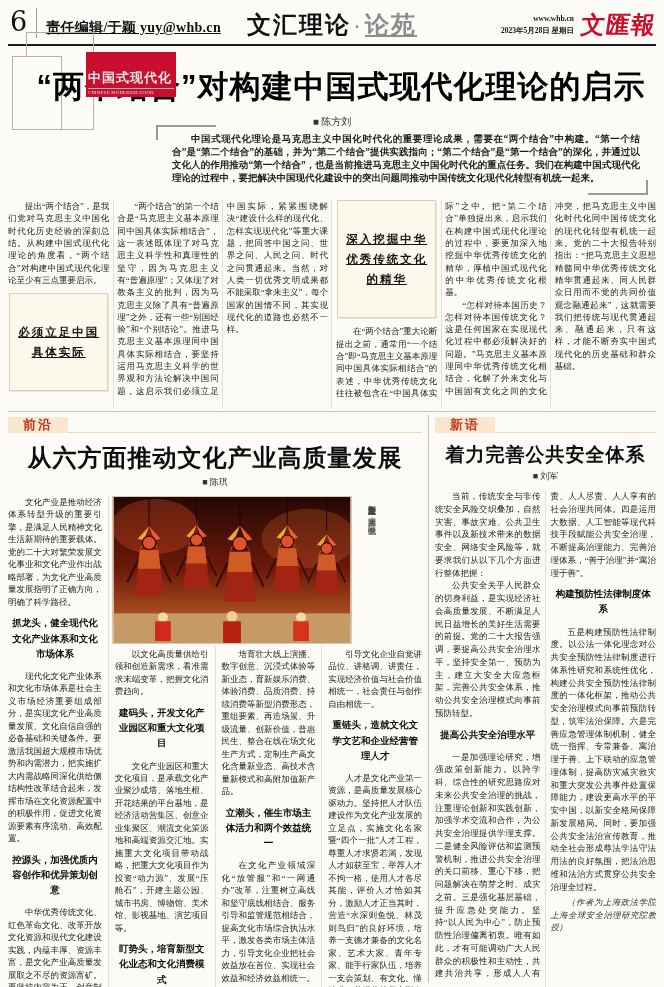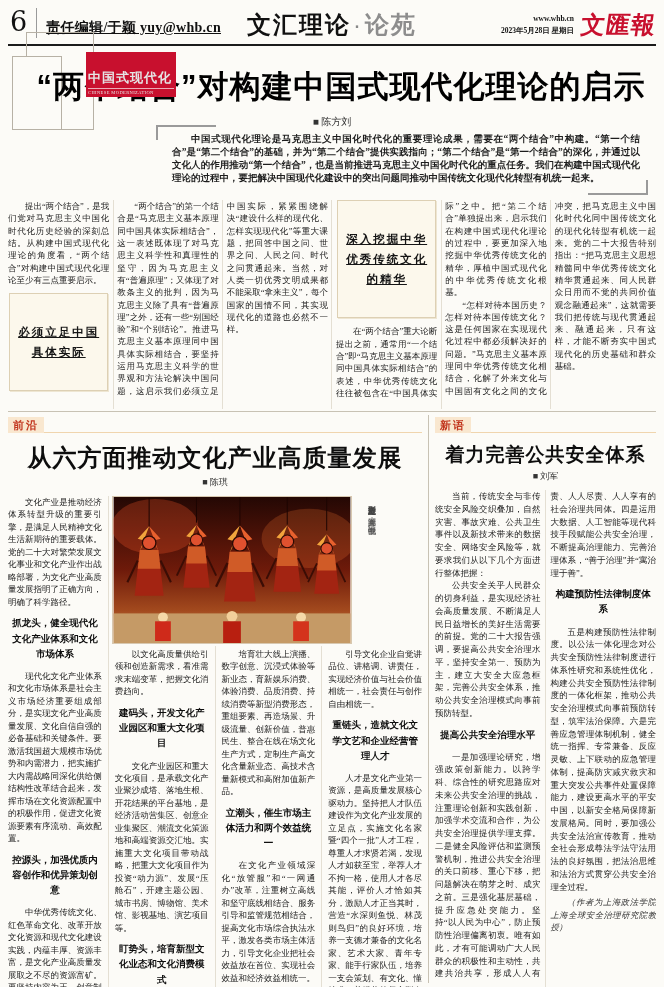--- a/index.html
+++ b/index.html
@@ -11,21 +11,21 @@
         font-family:"Liberation Serif",serif;color:#222;overflow:hidden;}
   
   .hdr{position:absolute;top:6px;left:8px;right:8px;height:38px;border-bottom:2px solid #1b1b1b;}
   .hdr-left{position:absolute;left:2px;top:2px;display:flex;align-items:flex-start;gap:9px;}
   .pagenum{font-size:27px;line-height:1;font-family:"DejaVu Serif",serif;color:#111;}
   .vline{width:1px;height:30px;background:#9a9a9a;display:inline-block;}
   .editor{font-size:14px;font-weight:bold;margin-top:11px;letter-spacing:.3px;color:#111;text-decoration:underline;}
   .hdr-center{position:absolute;left:50%;transform:translateX(-50%);top:3px;white-space:nowrap;
       font-family:"Liberation Sans",sans-serif;font-size:24px;font-weight:900;letter-spacing:2px;color:#111;}
   .hdr-center .dot{color:#888;font-weight:400;margin:0 2px;}
-  .hdr-center .sub{color:#8d8d8d;font-weight:700;}
+  .hdr-center .sub{color:#8d8d8d;font-weight:700;text-decoration:underline;}
   .hdr-right{position:absolute;right:0;top:3px;display:flex;gap:7px;align-items:center;}
   .site-date{text-align:right;font-size:7.5px;font-weight:bold;line-height:1.6;color:#111;}
   .masthead{color:var(--red);font-size:24px;font-weight:900;transform:skewX(-8deg);
       font-family:"Liberation Serif",serif;letter-spacing:1px;}
   
   .orn{position:absolute;border:1.5px solid #b7b1a5;background:transparent;}
   .orn1{left:26px;top:32px;width:66px;height:96px;}
   .orn2{left:12px;top:56px;width:48px;height:72px;background:#fcfbf7;}
   .tag{position:absolute;left:86px;top:52px;width:86px;background:var(--red);color:#e5e5e5;
        text-align:left;padding:18px 2px 2px;z-index:3;}
@@ -53,21 +53,21 @@
       text-align:center;margin:8px 2px;line-height:1.6;break-inside:avoid;color:#0e0e0e;}
   .note{margin:4px 0 0;font-style:italic;font-size:8.3px;color:#333;text-indent:2em;}
   .sep{position:absolute;top:411px;left:8px;right:8px;border-top:1px solid #c8c2b4;}
   
   .bottom{position:absolute;top:415px;left:8px;right:8px;bottom:4px;display:flex;}
   .frontier{width:414px;position:relative;}
   .vdiv{width:1px;background:#c8c2b4;margin:0 6px;}
   .newview{flex:1;position:relative;min-width:0;}
   .label-row{height:17px;border-bottom:1px solid #f0d5ae;}
   .label{display:inline-block;background:var(--label-bg);color:var(--label-red);font-weight:bold;
-      font-size:11px;line-height:16px;padding:0 5px;letter-spacing:2px;font-family:"Liberation Sans",sans-serif;}
+      font-size:13px;line-height:16px;padding:0 15px;letter-spacing:2px;font-family:"Liberation Sans",sans-serif;}
   .sec-head{margin:9px 0 2px;text-align:center;font-family:"Liberation Sans",sans-serif;
       font-weight:900;color:#0d0d0d;}
   .f-head{font-size:24px;letter-spacing:1px;}
   .n-head{font-size:19px;letter-spacing:1px;}
   .sec-byline{text-align:center;font-size:9px;color:#333;margin-bottom:7px;}
   .f-cols{position:relative;height:498px;display:flex;overflow:hidden;
       font-size:8.5px;line-height:1.47;text-align:justify;}
   .f-col{flex:1 1 0;min-width:0;overflow:hidden;}
   .f-col + .f-col{border-left:1px solid var(--rule);padding-left:6px;margin-left:6px;}
   .f-fig{position:absolute;left:104px;top:0;width:268px;height:150px;background:#fcfbf7;
@@ -218,19 +218,19 @@
         <span class="label">新语</span>
       </div>
       <h2 class="sec-head n-head">着力完善公共安全体系</h2>
       <div class="sec-byline">■ 刘军</div>
       <div class="nv-cols">
           <p class="body-p">当前，传统安全与非传统安全风险交织叠加，自然灾害、事故灾难、公共卫生事件以及新技术带来的数据安全、网络安全风险等，就要求我们从以下几个方面进行整体把握：</p>
           <p class="body-p">公共安全关乎人民群众的切身利益，是实现经济社会高质量发展、不断满足人民日益增长的美好生活需要的前提。党的二十大报告强调，要提高公共安全治理水平，坚持安全第一、预防为主，建立大安全大应急框架，完善公共安全体系，推动公共安全治理模式向事前预防转型。</p>
           <div class="subhead">提高公共安全治理水平</div>
           <p class="body-p">一是加强理论研究，增强政策创新能力。以跨学科、综合性的研究思路应对未来公共安全治理的挑战，注重理论创新和实践创新，加强学术交流和合作，为公共安全治理提供学理支撑。二是健全风险评估和监测预警机制，推进公共安全治理的关口前移、重心下移，把问题解决在萌芽之时、成灾之前。三是强化基层基础，提升应急处突能力。坚持“以人民为中心”，防止预防性治理偏离初衷。唯有如此，才有可能调动广大人民群众的积极性和主动性，共建共治共享，形成人人有责、人人尽责、人人享有的社会治理共同体。四是运用大数据、人工智能等现代科技手段赋能公共安全治理，不断提高治理能力、完善治理体系，“善于治理”并“寓治理于善”。</p>
           <div class="subhead">构建预防性法律制度体系</div>
-          <p class="body-p">五是构建预防性法律制度。以公法一体化理念对公共安全预防性法律制度进行体系性研究和系统性优化，构建公共安全预防性法律制度的一体化框架，推动公共安全治理模式向事前预防转型，筑牢法治保障。六是完善应急管理体制机制，健全统一指挥、专常兼备、反应灵敏、上下联动的应急管理体制，提高防灾减灾救灾和重大突发公共事件处置保障能力，建设更高水平的平安中国，以新安全格局保障新发展格局。同时，要加强公共安全法治宣传教育，推动全社会形成尊法学法守法用法的良好氛围，把法治思维和法治方式贯穿公共安全治理全过程。</p>
+          <p class="body-p">五是构建预防性法律制度。以公法一体化理念对公共安全预防性法律制度进行体系性研究和系统性优化，构建公共安全预防性法律制度的一体化框架，推动公共安全治理模式向事前预防转型，筑牢法治保障。六是完善应急管理体制机制，健全统一指挥、专常兼备、寓治理于善、上下联动的应急管理体制，提高防灾减灾救灾和重大突发公共事件处置保障能力，建设更高水平的平安中国，以新安全格局保障新发展格局。同时，要加强公共安全法治宣传教育，推动全社会形成尊法学法守法用法的良好氛围，把法治思维和法治方式贯穿公共安全治理全过程。</p>
           <p class="note">（作者为上海政法学院上海全球安全治理研究院教授）</p>
         </div>
     </section>
 
   </div>
 </div>
 
 </body></html>

